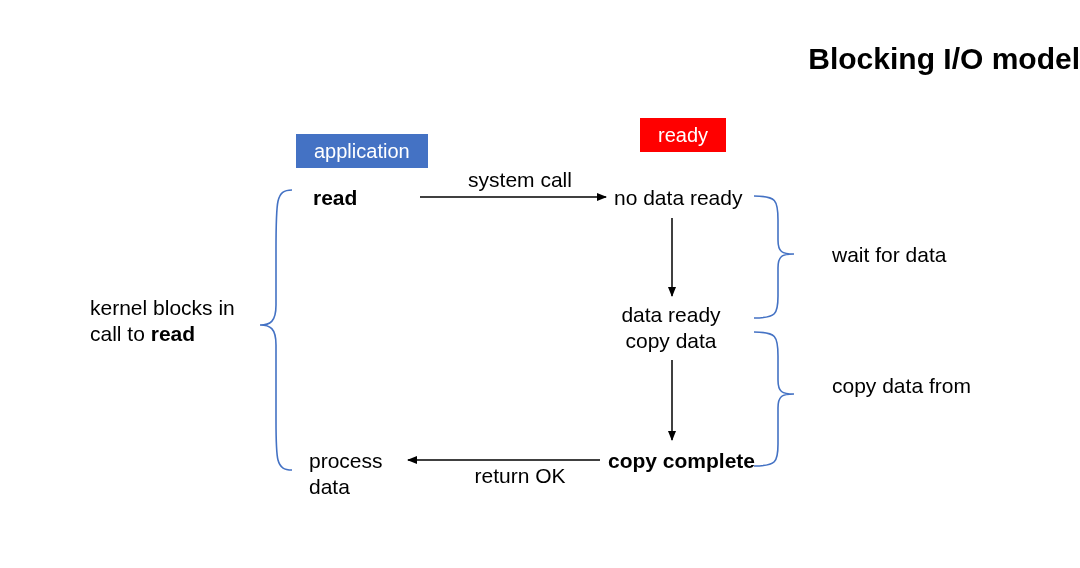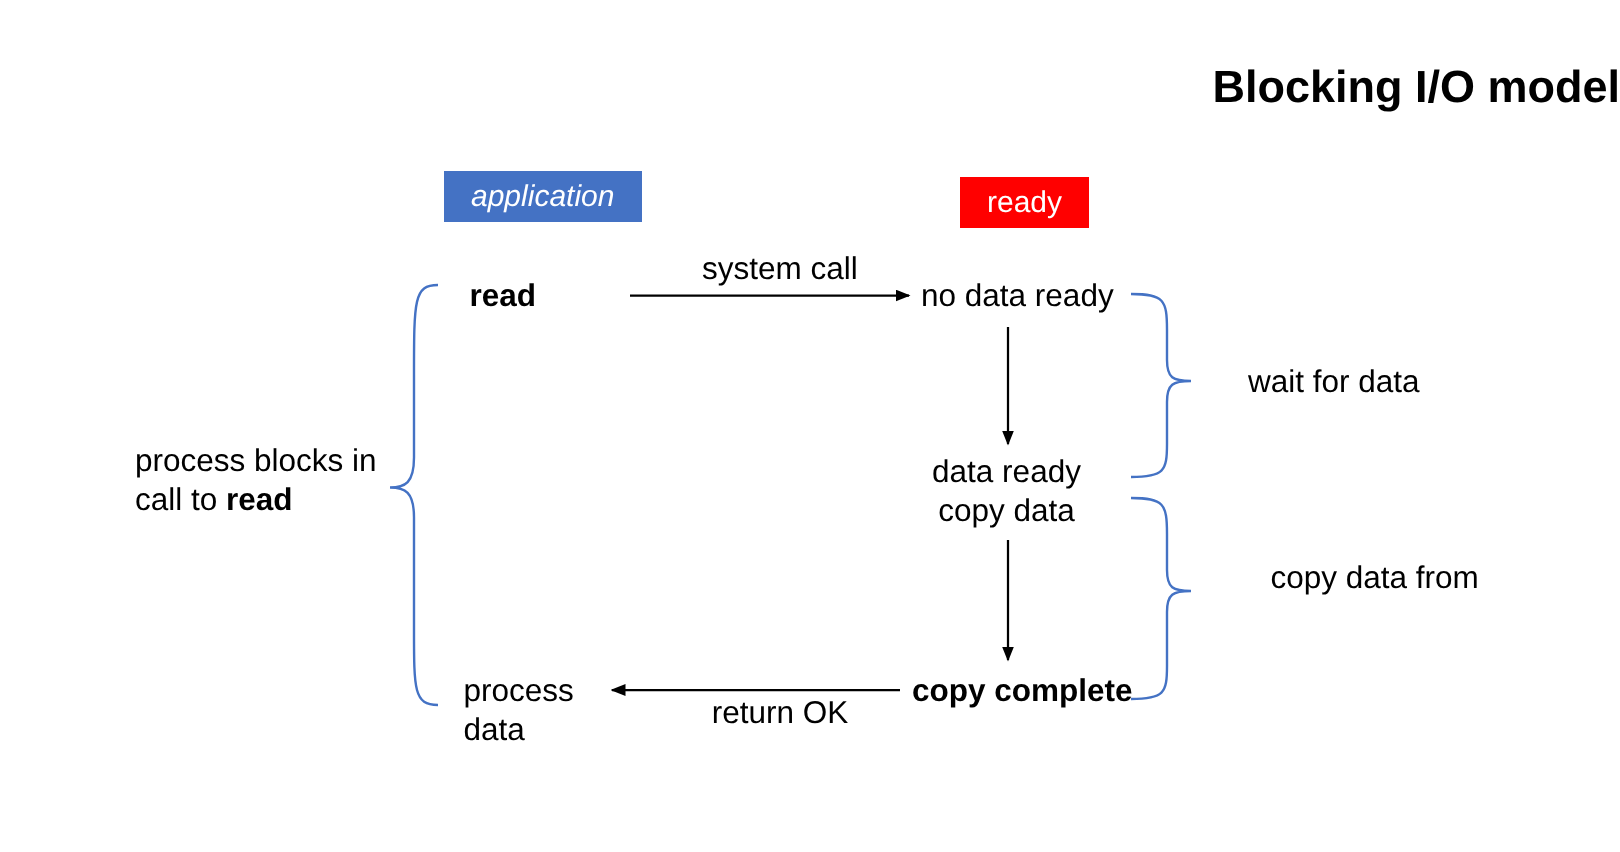--- a/index.html
+++ b/index.html
@@ -49,46 +49,46 @@
     pointer-events: none;
   }
 </style>
 </head>
 <body>
 
 <div class="stage">
 
   <div class="title">Blocking I/O model</div>
 
-  <div class="badge badge-app" style="left:296px; top:114px;font-style:italic;">application</div>
+  <div class="badge badge-app" style="left:296px; top:134px;">application</div>
   <div class="badge badge-kernel" style="left:640px; top:118px;">ready</div>
 
   <div class="lbl" style="left:90px; top:295px;">
-    <span>process blocks in</span><br>
+    <span>kernel blocks in</span><br>
     <span>call to </span><b>read</b>
   </div>
 
   <div class="lbl" style="left:313px; top:185px; font-weight:700;">read</div>
   <div class="lbl" style="left:309px; top:448px;">
     <span>process</span><br>
     <span>data</span>
   </div>
 
   <div class="lbl center" style="left:440px; top:167px; width:160px;">system call</div>
   <div class="lbl center" style="left:440px; top:430px; width:160px;margin-top:33px;">return OK</div>
 
   <div class="lbl center" style="left:606px; top:302px; width:130px;">
     <span>data ready</span><br>
     <span>copy data</span>
   </div>
   <div class="lbl" style="left:614px; top:185px;">no data ready</div>
   <div class="lbl" style="left:608px; top:448px;font-weight:bold;">copy complete</div>
 
   <div class="lbl" style="left:832px; top:242px;">wait for data</div>
-  <div class="lbl" style="left:832px; top:373px;margin-left:15px;">
+  <div class="lbl" style="left:832px; top:373px;">
     <span>copy data from</span><br>
   </div>
 
   <svg class="overlay" viewBox="0 0 1080 568">
     <defs>
       <marker id="arrowhead" markerWidth="10" markerHeight="8" refX="9" refY="4" orient="auto" markerUnits="userSpaceOnUse">
         <path d="M0,0 L10,4 L0,8 Z" fill="#000"></path>
       </marker>
     </defs>
 

